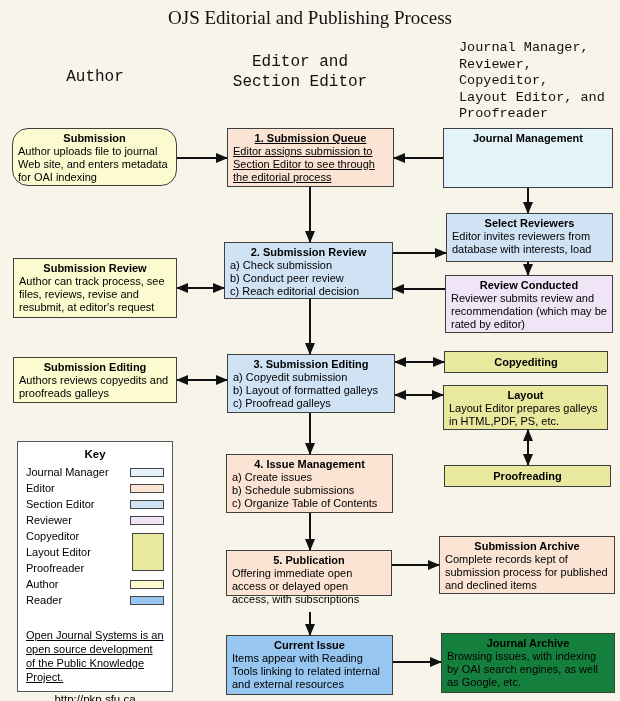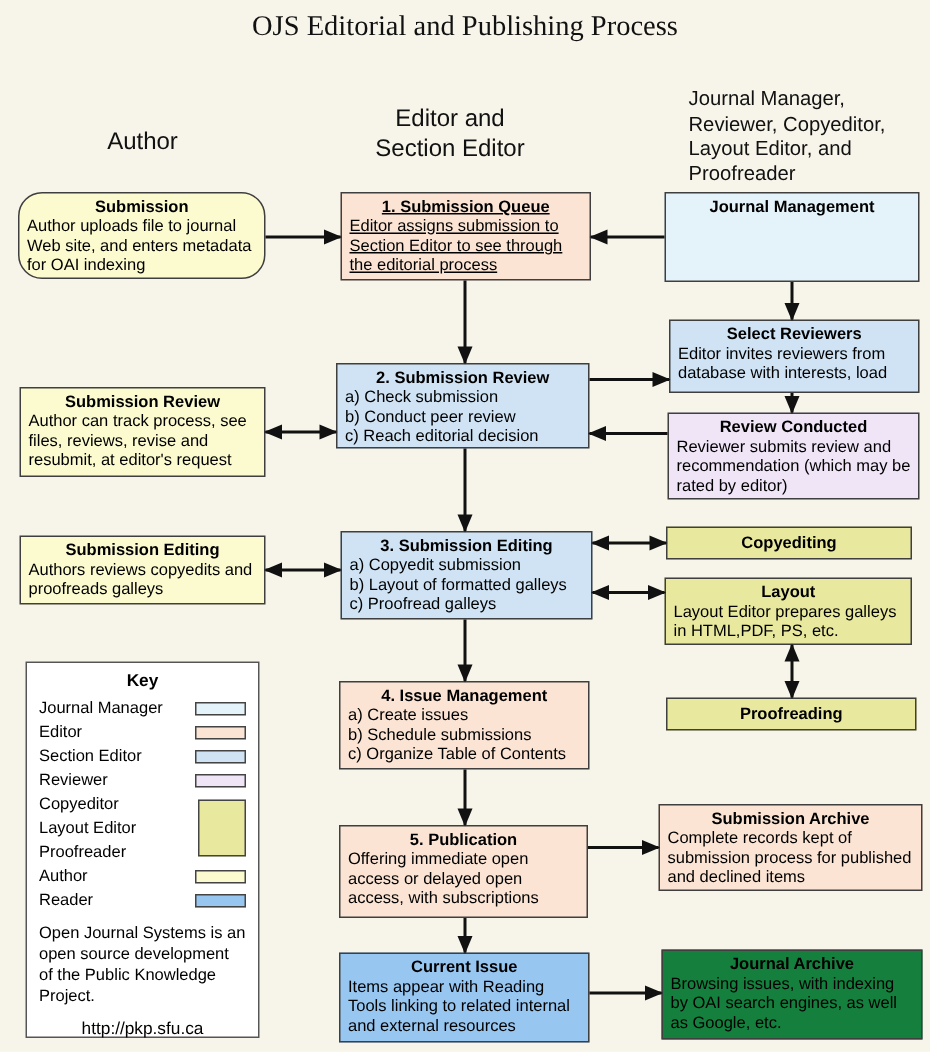--- a/index.html
+++ b/index.html
@@ -2,21 +2,21 @@
 <html><head>
 <meta charset="utf-8">
 <style>
   html,body{margin:0;padding:0;}
   body{font-family:"Liberation Sans",sans-serif;}
   #canvas{position:relative;width:620px;height:701px;background:#f7f4e9;overflow:hidden;}
 
   .page-title{position:absolute;left:0;top:7px;width:620px;text-align:center;
     font-family:"Liberation Serif",serif;font-size:19px;color:#111;}
 
-  .hdr{position:absolute;font-family:Liberation Sans, sans-serif;color:#111;white-space:pre-line;margin-top:18px;}
+  .hdr{position:absolute;font-family:Liberation Mono, monospace;color:#111;white-space:pre-line;}
   .hdr-author{left:30px;top:68px;width:130px;text-align:center;font-size:16px;}
   .hdr-editor{left:215px;top:52px;width:170px;text-align:center;font-size:16px;line-height:20px;}
   .hdr-staff{left:459px;top:40px;width:158px;text-align:left;font-size:13.5px;line-height:16.5px;}
 
   .box{position:absolute;box-sizing:border-box;border:1.5px solid #3f3f3f;
     display:flex;flex-direction:column;padding:3px 5px 2px 5px;color:#000;}
   .box .bt{font-weight:bold;text-align:center;font-size:11px;line-height:13px;}
   .box .bb{font-size:11px;line-height:13px;white-space:pre-line;text-align:left;}
   .box.center-v{justify-content:center;}
 
@@ -26,21 +26,21 @@
   #b-select-reviewers{left:446px;top:213px;width:167px;height:49px;}
   #b-submission-review{left:224px;top:242px;width:169px;height:57px;}
   #b-author-review{left:13px;top:258px;width:164px;height:60px;}
   #b-review-conducted{left:445px;top:275px;width:168px;height:58px;}
   #b-submission-editing{left:227px;top:354px;width:168px;height:59px;}
   #b-author-editing{left:13px;top:357px;width:164px;height:46px;}
   #b-copyediting{left:444px;top:351px;width:164px;height:22px;}
   #b-layout{left:443px;top:385px;width:165px;height:45px;}
   #b-proofreading{left:444px;top:465px;width:167px;height:22px;}
   #b-issue-management{left:226px;top:454px;width:167px;height:59px;}
-  #b-publication{left:226px;top:550px;width:166px;height:62px;}
+  #b-publication{left:226px;top:550px;width:166px;height:46px;}
   #b-submission-archive{left:439px;top:536px;width:176px;height:58px;}
   #b-current-issue{left:226px;top:635px;width:167px;height:60px;}
   #b-journal-archive{left:441px;top:633px;width:174px;height:60px;}
 
   
   .ar{position:absolute;background:#111;}
   .ar.h{height:2px;}
   .ar.v{width:2px;}
   .ar.h.hr::after{content:'';position:absolute;right:-1px;top:50%;transform:translateY(-50%);
     width:0;height:0;border-left:12px solid #111;border-top:5.5px solid transparent;border-bottom:5.5px solid transparent;}
@@ -54,21 +54,21 @@
   
   #key-box{left:17px;top:441px;width:156px;height:251px;background:#fff;border-color:#555;padding:6px 8px;}
   .key-title{font-weight:bold;font-size:11.5px;text-align:center;margin-bottom:4px;}
   .key-row{display:flex;justify-content:space-between;align-items:center;height:16px;}
   .key-label{font-size:11px;line-height:16px;color:#000;}
   .swatch{width:34px;height:9px;border:1px solid #444;box-sizing:border-box;flex:0 0 auto;}
   .key-group{display:flex;justify-content:space-between;align-items:center;}
   .key-group .labels{display:flex;flex-direction:column;}
   .key-group .labels .key-label{height:16px;}
   .swatch-tall{width:32px;height:38px;border:1px solid #444;box-sizing:border-box;flex:0 0 auto;}
-  .key-note{font-size:11px;line-height:14px;margin-top:7px;}
+  .key-note{font-size:11px;line-height:14px;margin-top:20px;text-decoration:underline;}
   .key-url{font-size:11.5px;text-align:center;margin-top:9px;}
 </style>
 </head>
 <body>
 
 <div id="canvas">
 
   <div class="page-title">OJS Editorial and Publishing Process</div>
 
   <div class="hdr hdr-author">Author</div>

